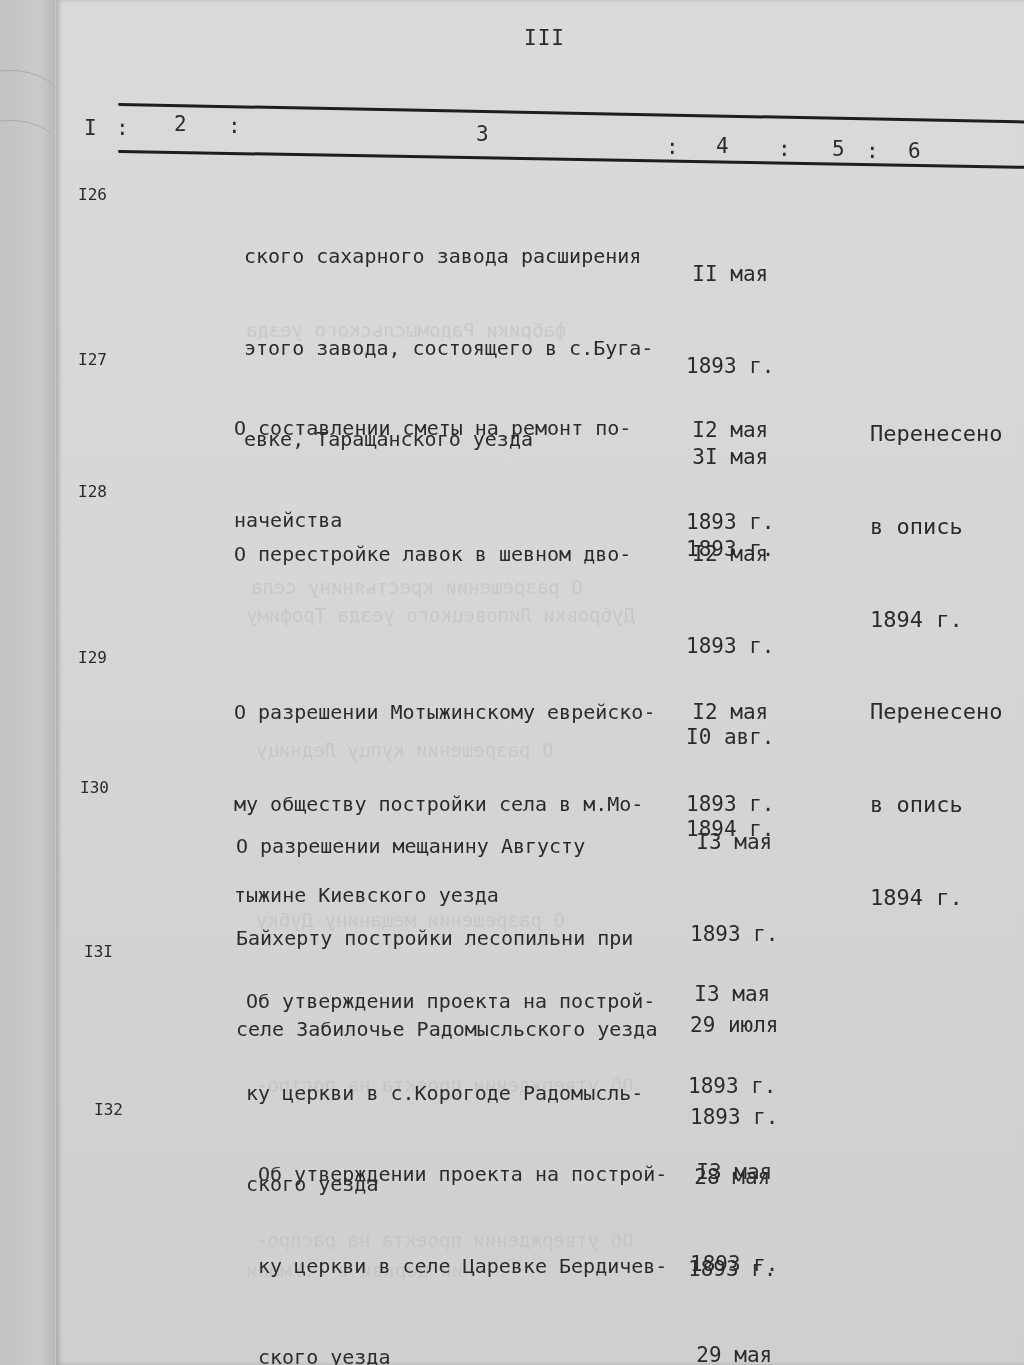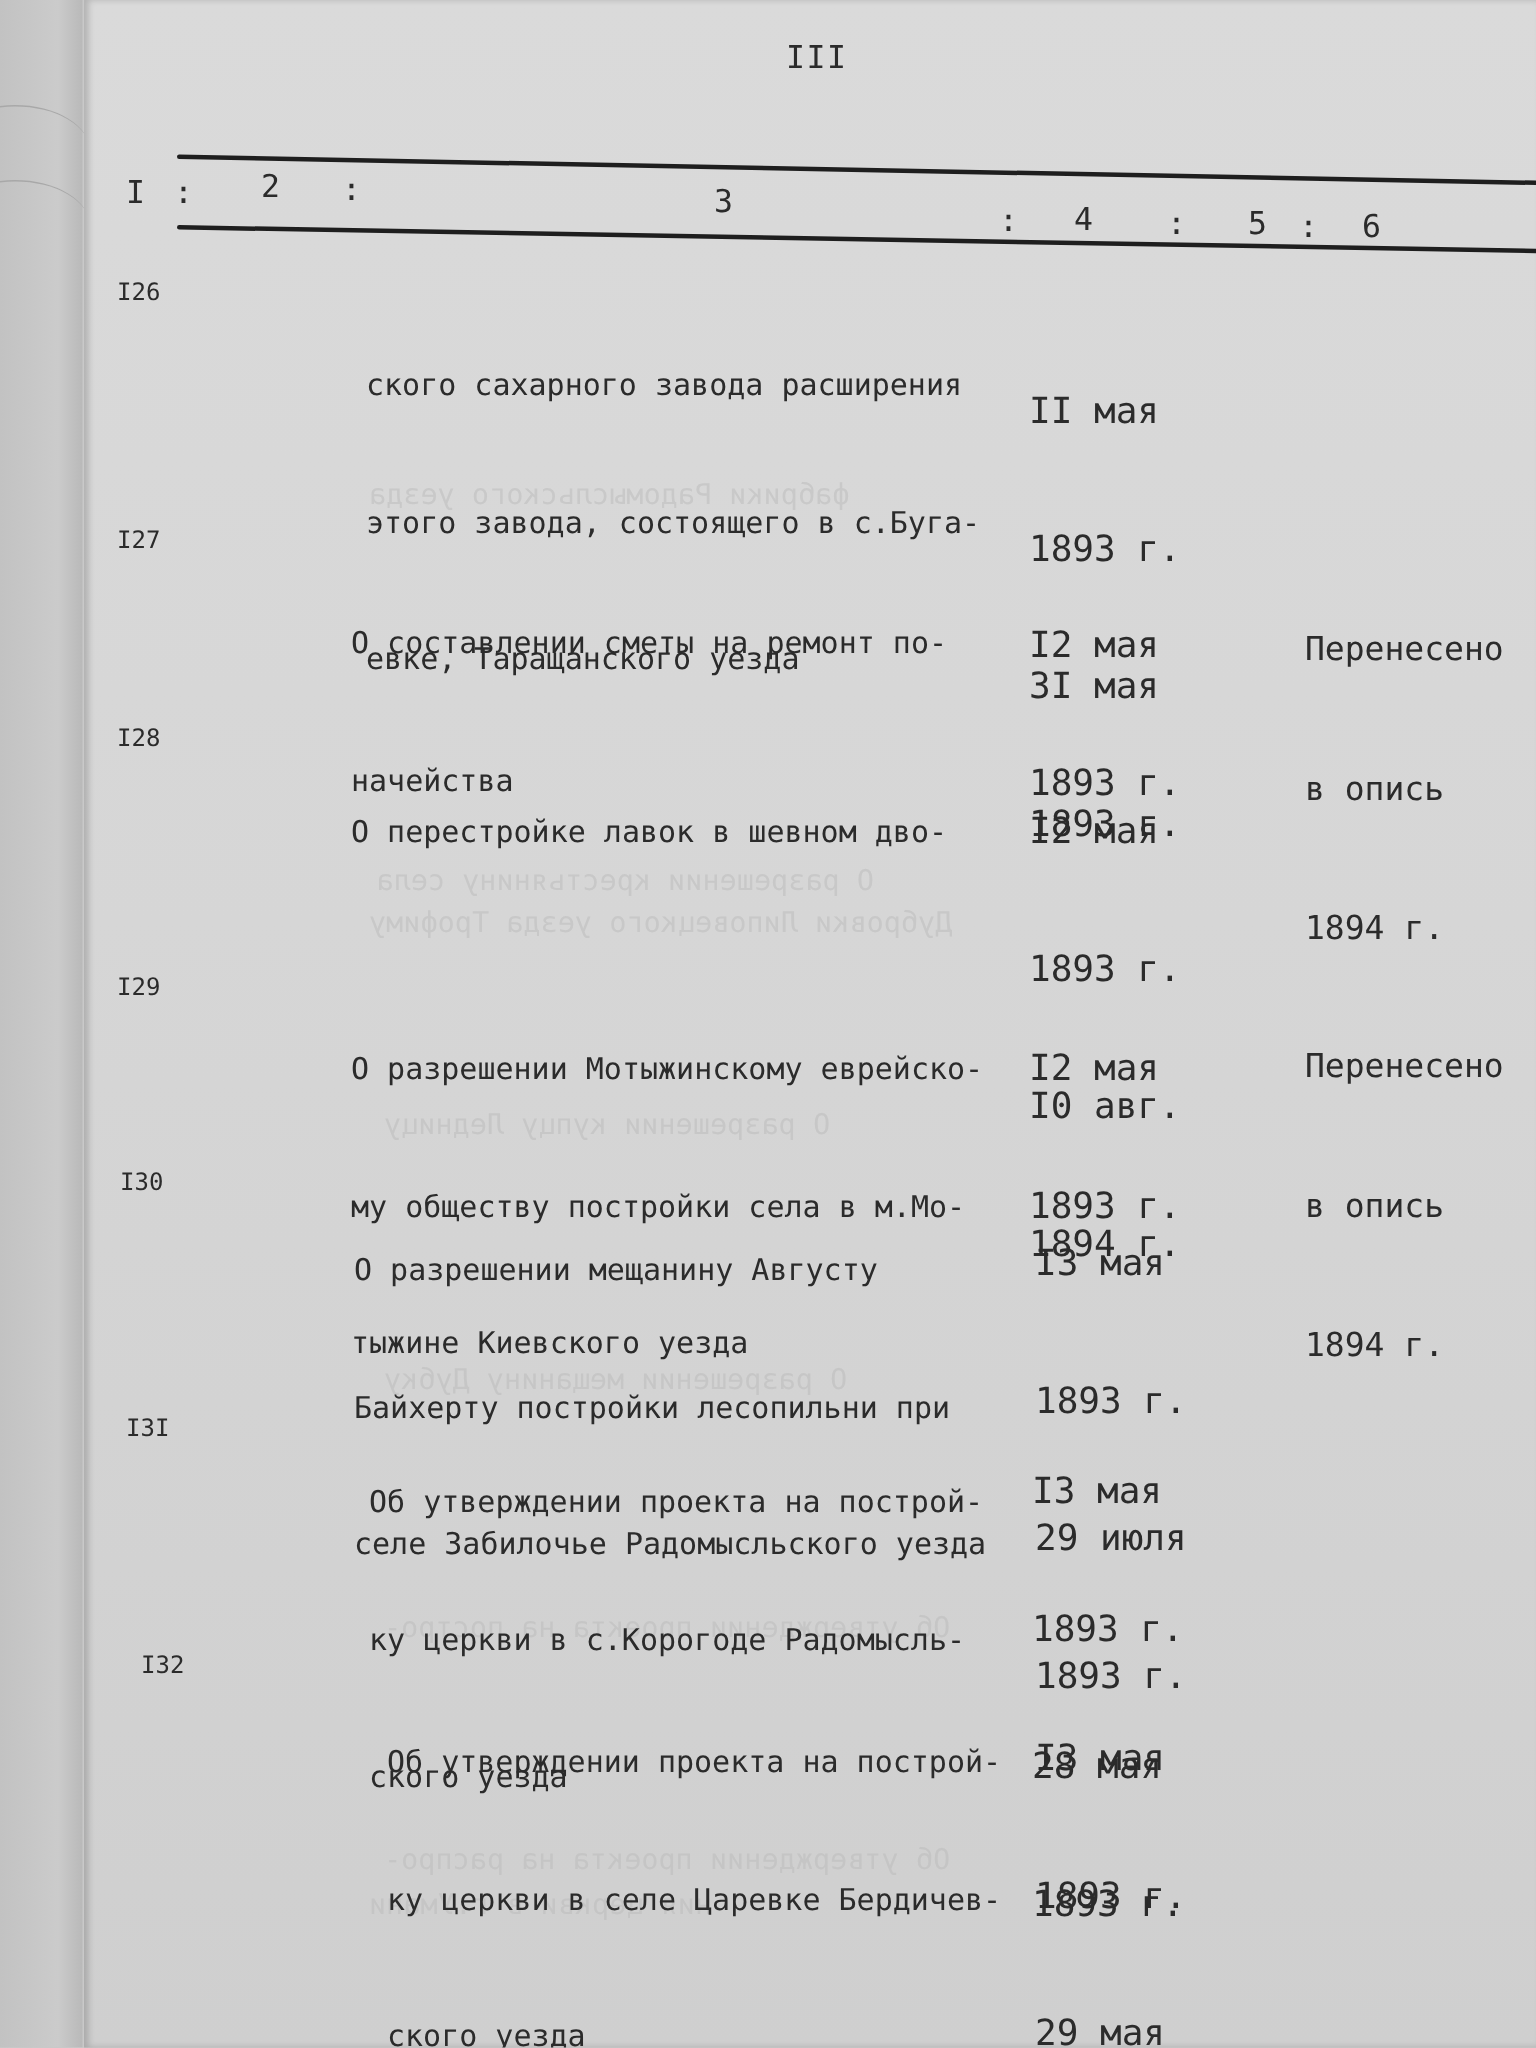--- a/index.html
+++ b/index.html
@@ -29,21 +29,21 @@
     .rule {
       position: absolute; height: 3px; background: #1e1e1e; border-radius: 2px;
     }
     .rule.top { left: 62px; top: 103px; width: 912px; transform: rotate(1.1deg); transform-origin: left center; }
     .rule.bottom { left: 62px; top: 150px; width: 920px; transform: rotate(1.0deg); transform-origin: left center; }
     .col-header {
       position: absolute; font-size: 21px; top: 116px;
     }
     .row-num { position: absolute; font-size: 16px; }
     .desc { position: absolute; font-size: 20px; line-height: 30.5px; white-space: pre; }
-    .dates { position: absolute; font-size: 24px; line-height: 30.5px; white-space: pre; }
+    .dates { position: absolute; font-size: 21px; line-height: 30.5px; white-space: pre; text-align: center; }
     .note { position: absolute; font-size: 22px; line-height: 31px; white-space: pre; }
     .ghost {
       position: absolute; font-size: 19px; line-height: 30px; white-space: pre;
       color: #bdbdbd; opacity: 0.55; transform: scaleX(-1) rotate(0deg);
       pointer-events: none;
     }
     .line { display: block; }
   </style>
 </head>
 <body>

